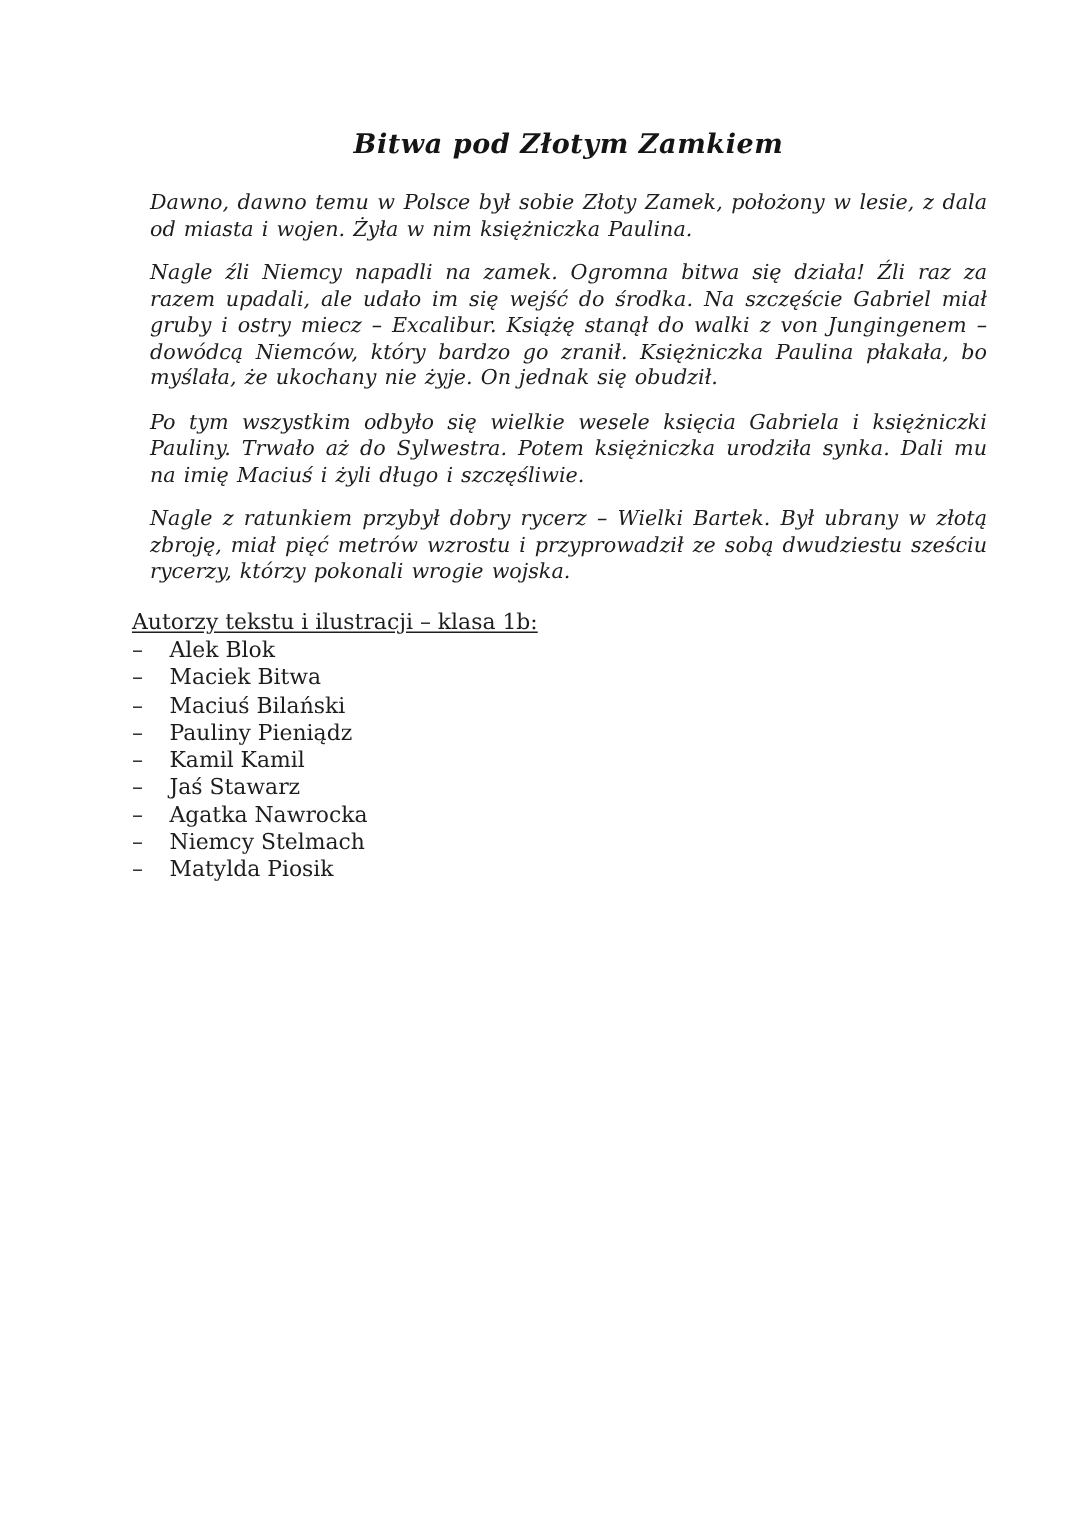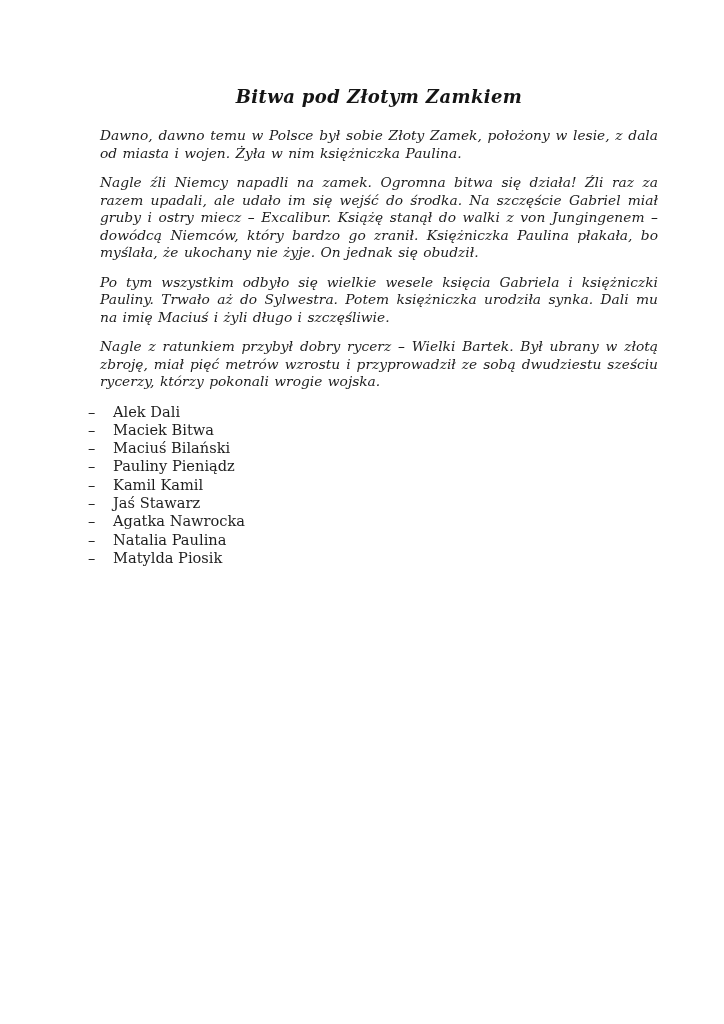--- a/index.html
+++ b/index.html
@@ -66,25 +66,26 @@
 <div class="page">
   <h1 class="title">Bitwa pod Złotym Zamkiem</h1>
 
   <div class="story" id="story">
       <p>Dawno, dawno temu w Polsce był sobie Złoty Zamek, położony w lesie, z dala od miasta i wojen. Żyła w nim księżniczka Paulina.</p>
       <p>Nagle źli Niemcy napadli na zamek. Ogromna bitwa się działa! Źli raz za razem upadali, ale udało im się wejść do środka. Na szczęście Gabriel miał gruby i ostry miecz – Excalibur. Książę stanął do walki z von Jungingenem – dowódcą Niemców, który bardzo go zranił. Księżniczka Paulina płakała, bo myślała, że ukochany nie żyje. On jednak się obudził.</p>
       <p>Po tym wszystkim odbyło się wielkie wesele księcia Gabriela i księżniczki Pauliny. Trwało aż do Sylwestra. Potem księżniczka urodziła synka. Dali mu na imię Maciuś i żyli długo i szczęśliwie.</p>
       <p>Nagle z ratunkiem przybył dobry rycerz – Wielki Bartek. Był ubrany w złotą zbroję, miał pięć metrów wzrostu i przyprowadził ze sobą dwudziestu sześciu rycerzy, którzy pokonali wrogie wojska.</p>
     </div>
 
+  <div class="authors-heading">Autorzy tekstu i ilustracji – klasa 1b:</div>
 
   <ul class="authors" id="authors">
       <li>
         <span class="dash">–</span>
-        <span>Alek Dali</span>
+        <span>Alek Blok</span>
       </li>
       <li>
         <span class="dash">–</span>
         <span>Maciek Bitwa</span>
       </li>
       <li>
         <span class="dash">–</span>
         <span>Maciuś Bilański</span>
       </li>
       <li>
@@ -98,20 +99,20 @@
       <li>
         <span class="dash">–</span>
         <span>Jaś Stawarz</span>
       </li>
       <li>
         <span class="dash">–</span>
         <span>Agatka Nawrocka</span>
       </li>
       <li>
         <span class="dash">–</span>
-        <span>Natalia Paulina</span>
+        <span>Niemcy Stelmach</span>
       </li>
       <li>
         <span class="dash">–</span>
         <span>Matylda Piosik</span>
       </li>
     </ul>
 </div>
 
 </body></html>

